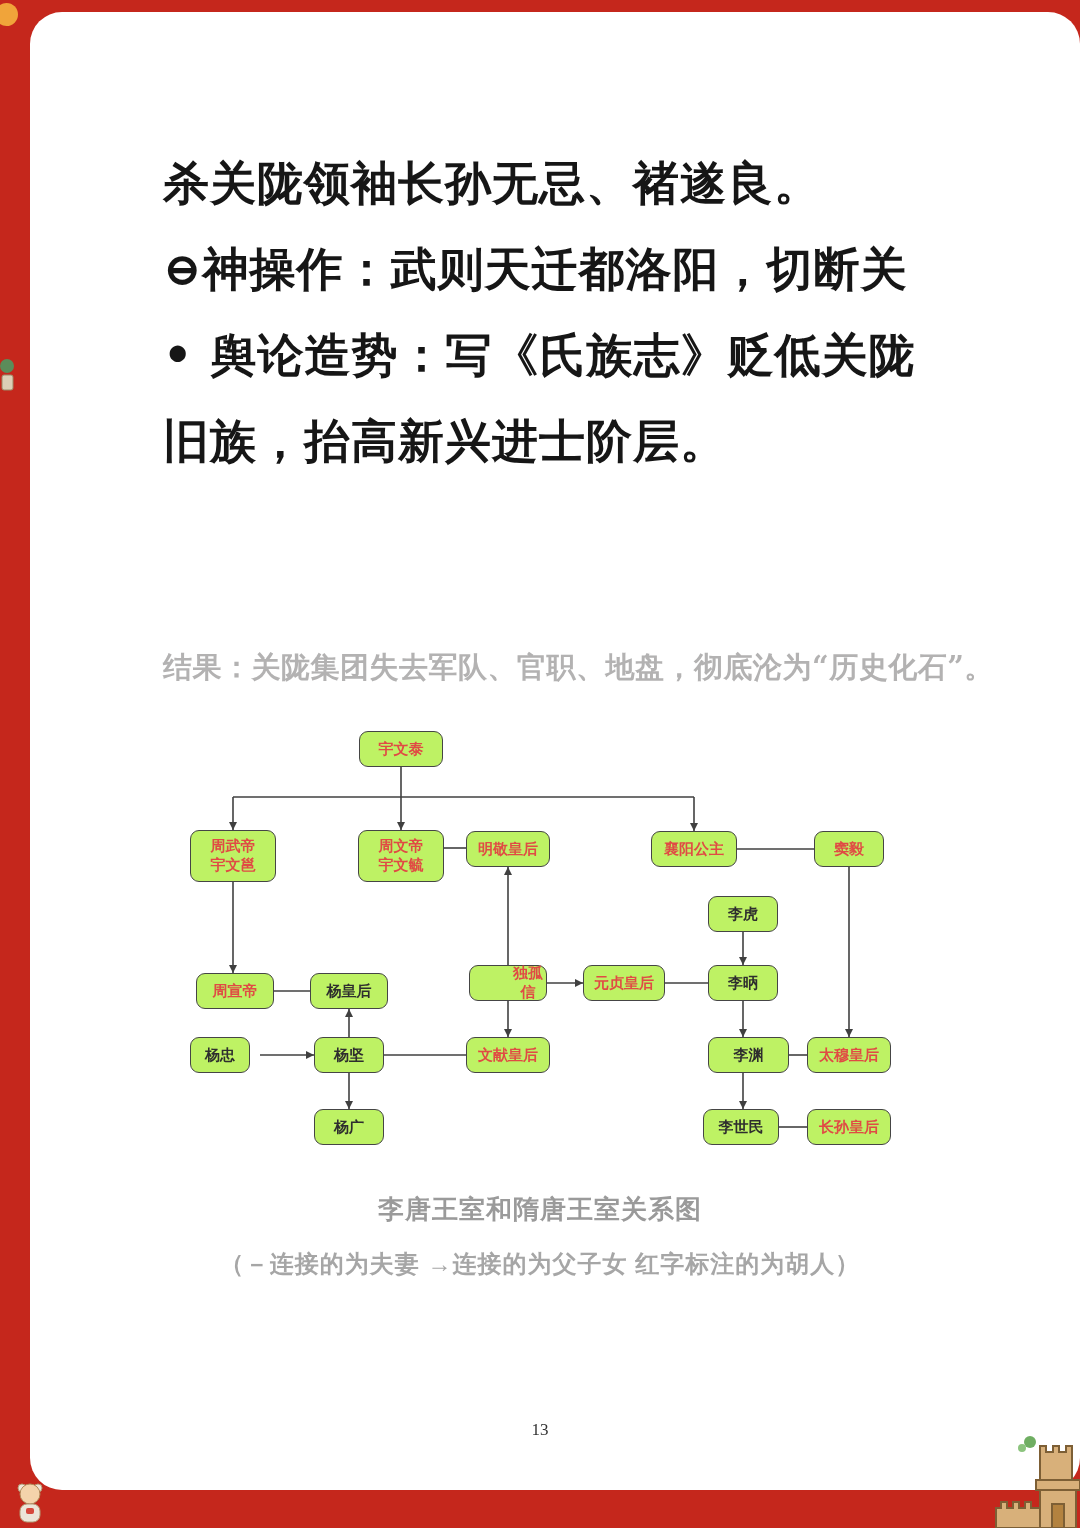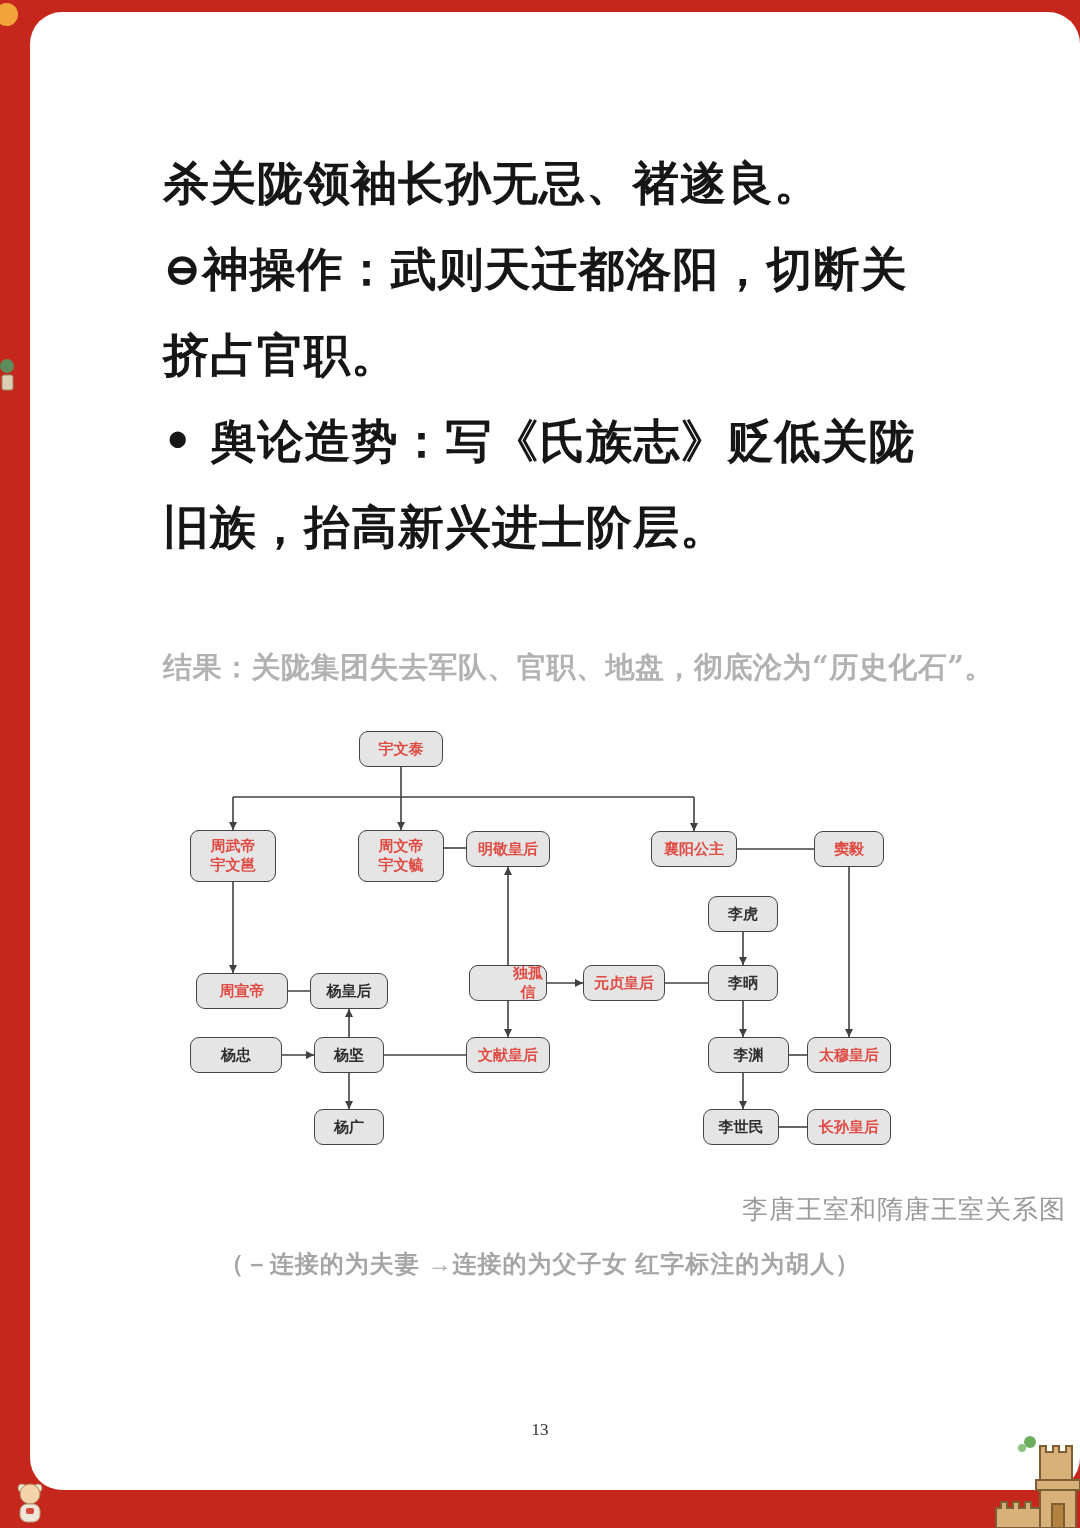--- a/index.html
+++ b/index.html
@@ -30,29 +30,29 @@
     font-size:29px; font-weight:700; color:#b3b2b2; letter-spacing:0.5px;
     font-family:"DejaVu Serif","Liberation Serif",serif; white-space:nowrap;
   }
 
   
   .diagram { position:absolute; left:120px; top:703px; width:800px; height:470px; }
   .diagram svg.edges { position:absolute; left:0; top:0; }
   .edge { fill:none; stroke:#404040; stroke-width:1.6px; }
   .node {
     position:absolute; display:flex; align-items:center; justify-content:center;
-    text-align:center; background:#e5e5e5; border:1.6px solid #454545; border-radius:9px;
+    text-align:center; background:#bef264; border:1.6px solid #454545; border-radius:9px;
     font-size:15px; font-weight:700; color:#2e2e2e; line-height:1.25;
     white-space:pre-line; font-family:"Liberation Sans",sans-serif;
   }
   .node.red { color:#e04b44; }
 
   .diagram-caption {
-    position:absolute; left:16px; top:1180px; width:1020px; text-align:right;
-    font-size:26px; font-weight:400; color:#9a9a9a; letter-spacing:1px;
+    position:absolute; left:0; top:1180px; width:1020px; text-align:center;
+    font-size:26px; font-weight:700; color:#9a9a9a; letter-spacing:1px;
   }
   .diagram-legend {
     position:absolute; left:0; top:1236px; width:1020px; text-align:center;
     font-size:24px; font-weight:600; color:#a6a6a6; letter-spacing:1px;
   }
   .page-number {
     position:absolute; left:0; top:1408px; width:1020px; text-align:center;
     font-size:17px; color:#333; font-family:"Liberation Serif",serif;
   }
 </style>
@@ -66,21 +66,20 @@
   <svg class="left-sprout" width="18" height="40" viewBox="0 0 18 40">
     <circle cx="7" cy="10" r="7" fill="#5b8c5a"></circle>
     <rect x="2" y="19" width="11" height="15" rx="2" fill="#dccfb6" stroke="#9c8a66"></rect>
   </svg>
 
   <div class="page">
 
     <div class="body-text">
       <div class="text-line">杀关陇领袖长孙无忌、褚遂良。</div>
       <div class="text-line"> ⊖神操作：武则天迁都洛阳，切断关</div>
-      <div class="text-line">挤占官职。</div>
       <div class="text-line">• 舆论造势：写《氏族志》贬低关陇</div>
       <div class="text-line">旧族，抬高新兴进士阶层。</div>
     </div>
 
     <div class="result-note">结果：关陇集团失去军队、官职、地盘，彻底沦为“历史化石”。</div>
 
     <div class="diagram">
       <svg class="edges" width="800" height="470" viewBox="0 0 800 470">
         <defs>
           <marker id="arrowhead" markerWidth="10" markerHeight="10" refX="8" refY="4" orient="auto" markerUnits="userSpaceOnUse">
@@ -113,26 +112,26 @@
       <div class="nodes">
           <div class="node red" style="left: 209px; top: 16px; width: 84px; height: 36px;">宇文泰</div>
           <div class="node red" style="left: 40px; top: 115px; width: 86px; height: 52px;">周武帝
 宇文邕</div>
           <div class="node red" style="left: 208px; top: 115px; width: 86px; height: 52px;">周文帝
 宇文毓</div>
           <div class="node red" style="left: 316px; top: 116px; width: 84px; height: 36px;">明敬皇后</div>
           <div class="node red" style="left: 501px; top: 116px; width: 86px; height: 36px;">襄阳公主</div>
           <div class="node red" style="left: 664px; top: 116px; width: 70px; height: 36px;">窦毅</div>
           <div class="node" style="left: 558px; top: 181px; width: 70px; height: 36px;">李虎</div>
-          <div class="node red" style="left: 46px; top: 258px; width: 92px; height: 36px;">周宣帝</div>
+          <div class="node red" style="left: 46px; top: 258px; width: 78px; height: 36px;">周宣帝</div>
           <div class="node" style="left: 160px; top: 258px; width: 78px; height: 36px;">杨皇后</div>
           <div class="node red" style="left: 319px; top: 250px; width: 78px; height: 36px; padding-left: 40px;">独孤信</div>
           <div class="node red" style="left: 433px; top: 250px; width: 82px; height: 36px;">元贞皇后</div>
           <div class="node" style="left: 558px; top: 250px; width: 70px; height: 36px;">李昞</div>
-          <div class="node" style="left: 40px; top: 322px; width: 92px; height: 36px;">杨忠</div>
+          <div class="node" style="left: 40px; top: 322px; width: 60px; height: 36px;">杨忠</div>
           <div class="node" style="left: 164px; top: 322px; width: 70px; height: 36px; font-family: Liberation Serif, serif;">杨坚</div>
           <div class="node red" style="left: 316px; top: 322px; width: 84px; height: 36px;">文献皇后</div>
           <div class="node" style="left: 558px; top: 322px; width: 81px; height: 36px;">李渊</div>
           <div class="node red" style="left: 657px; top: 322px; width: 84px; height: 36px;">太穆皇后</div>
           <div class="node" style="left: 164px; top: 394px; width: 70px; height: 36px;">杨广</div>
           <div class="node" style="left: 553px; top: 394px; width: 76px; height: 36px;">李世民</div>
           <div class="node red" style="left: 657px; top: 394px; width: 84px; height: 36px;">长孙皇后</div>
         </div>
     </div>
 

